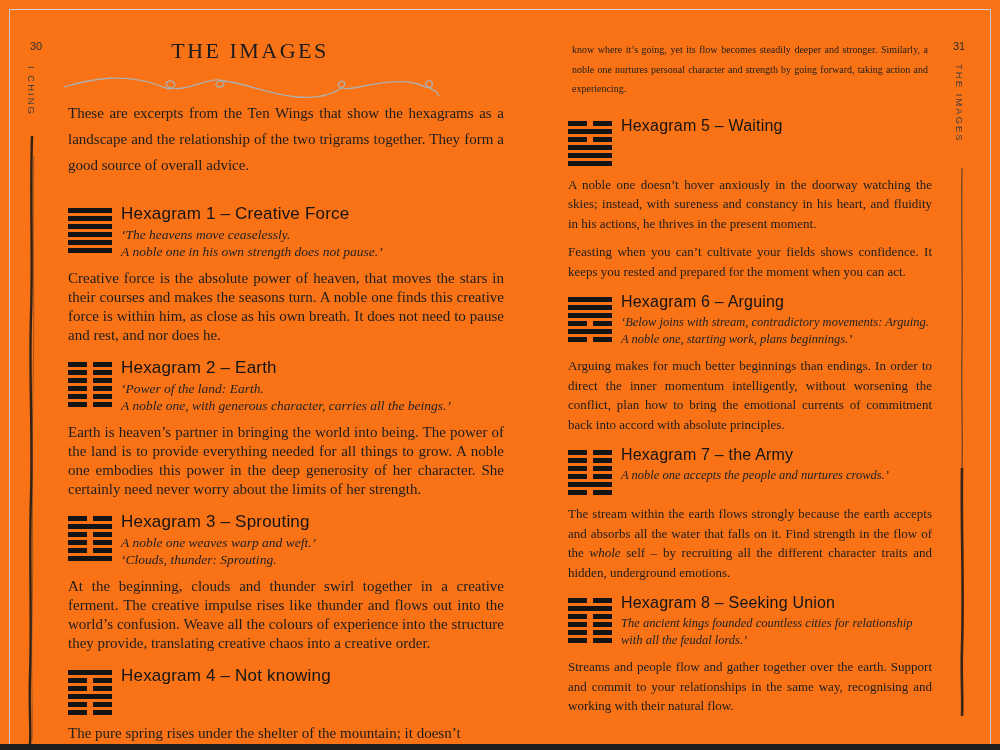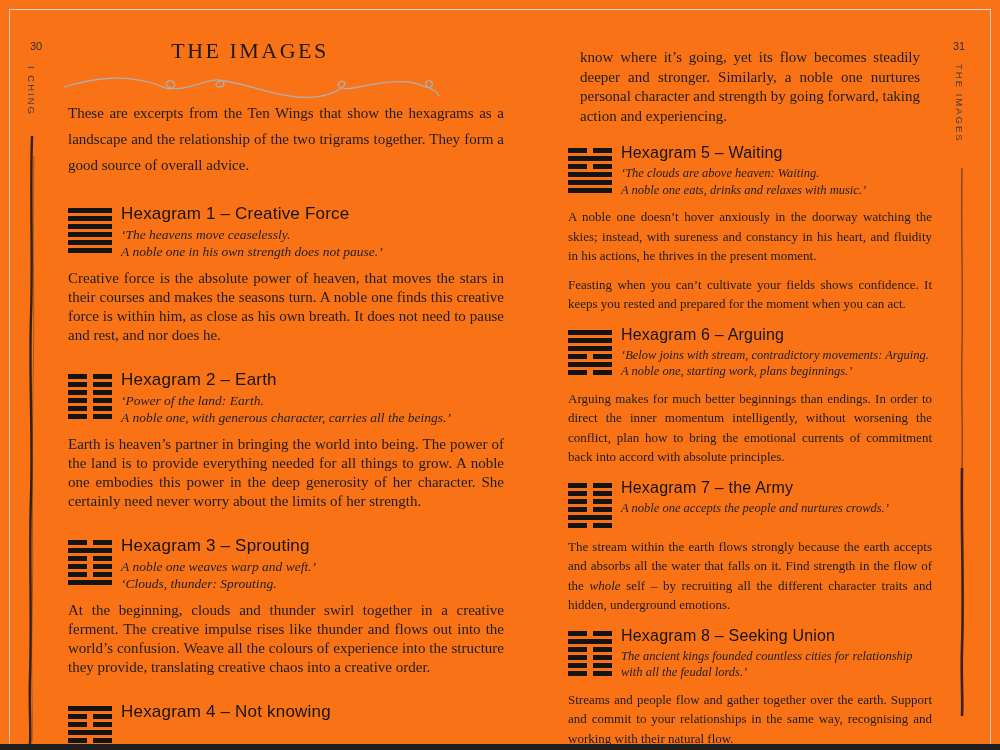--- a/index.html
+++ b/index.html
@@ -34,25 +34,25 @@
     position:absolute; left:40px; width:400px; top:38px; text-align:center;
     font-size:22px; letter-spacing:2.5px; color:#1c1c1c; white-space:nowrap;
   }
   .flourish { position:absolute; left:52px; top:70px; }
 
   .col { position:absolute; }
   .col-left  { left:58px; top:100px; width:436px; }
   .col-right { left:63px; top:36px;  width:364px; }
 
   .intro { margin:0; font-size:15px; line-height:26px; text-align:justify; }
-  .continuation { margin:12px; font-size:15px; line-height:19.5px; text-align:justify; }
+  .continuation { margin:4px; font-size:10px; line-height:19.5px; text-align:justify; }
 
   .sections { margin-top:26px; }
   .col-right .sections { margin-top:18px; }
-  .section + .section { margin-top:25px; }
+  .section + .section { margin-top:13px; }
   .col-right .section + .section { margin-top:12px; }
 
   .sec-head { display:flex; align-items:flex-start; }
   .glyph { width:44px; flex:0 0 44px; margin-top:4px; margin-right:9px; }
   .hex-line { height:5px; margin-bottom:3px; background:transparent; }
   .hex-line:last-child { margin-bottom:0; }
   .hex-line.solid { background:#141414; }
   .hex-line.broken { display:flex; justify-content:space-between; }
   .hex-line.broken span { display:block; width:19px; height:5px; background:#141414; }
 
@@ -239,24 +239,20 @@
                 <div class="hex-line broken">
                   <span></span>
                   <span></span>
                 </div>
                 <div class="hex-line solid"></div>
                 <div class="hex-line solid"></div>
                 <div class="hex-line solid"></div>
               </div>
       <div class="head-text">
         <div class="heading">Hexagram 5 – Waiting</div>
-        <div class="quote">
-                  <div>‘The clouds are above heaven: Waiting.</div>
-                  <div>A noble one eats, drinks and relaxes with music.’</div>
-                </div>
       </div>
     </div>
     <div class="sec-body">
               <p class="body-par">A noble one doesn’t hover anxiously in the doorway watching the skies; instead, with sureness and constancy in his heart, and fluidity in his actions, he thrives in the present moment.</p>
               <p class="body-par">Feasting when you can’t cultivate your fields shows confidence. It keeps you rested and prepared for the moment when you can act.</p>
             </div>
   </div>
 
   <div class="section">
     <div class="sec-head">

